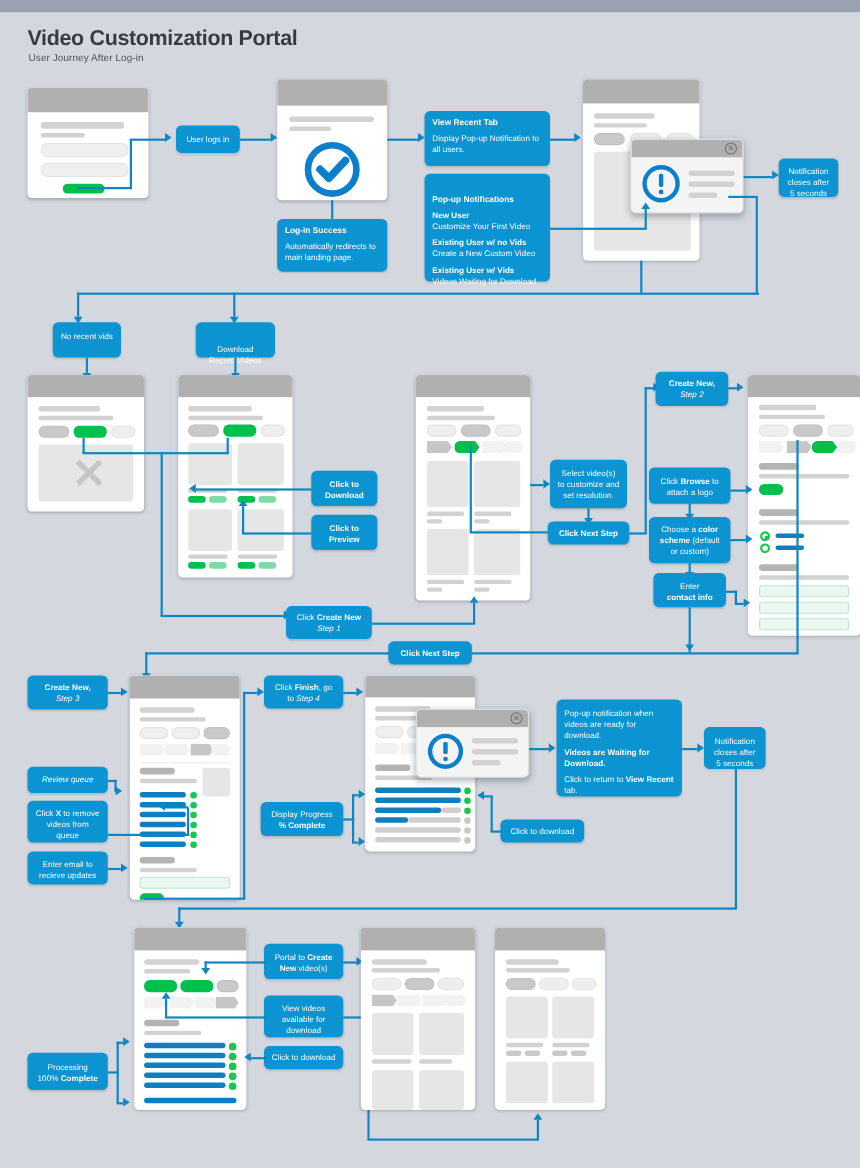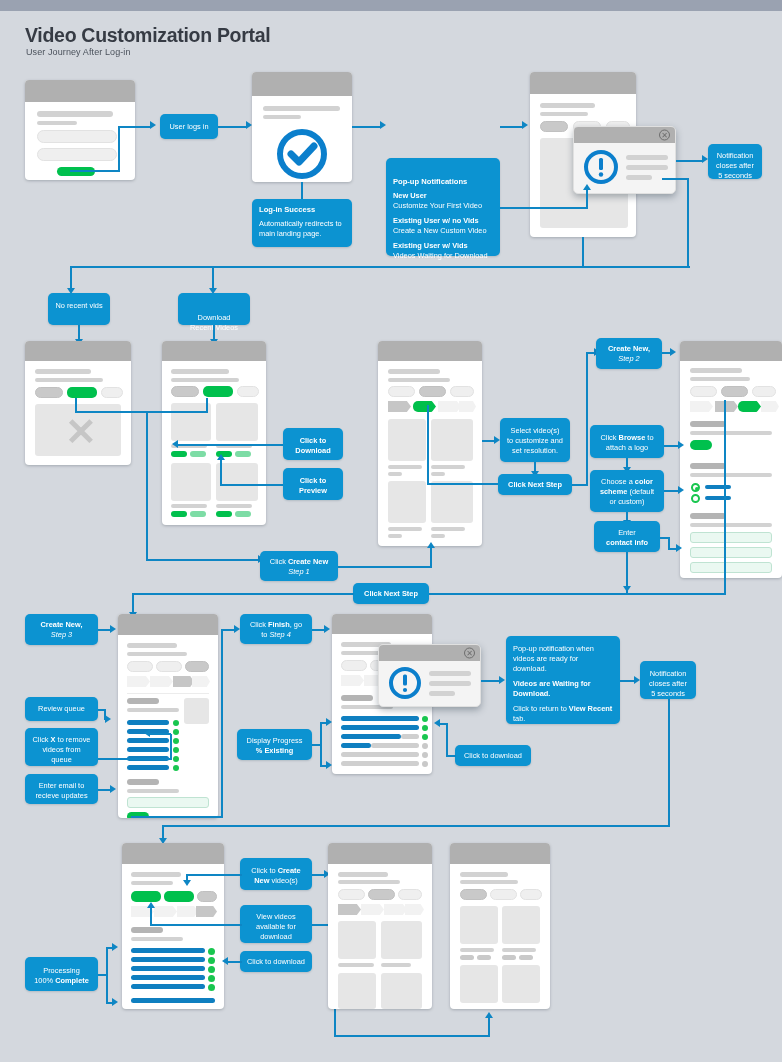--- a/index.html
+++ b/index.html
@@ -166,20 +166,24 @@
   <div class="ln v" style="left:301px; top:182px; height:17px;"></div>
 
   <div class="cb" style="left:252px; top:199px; width:100px; height:48px;">
     <span class="h">Log-in Success</span>
     <span>Automatically redirects to main landing page.</span>
   </div>
 
   <div class="ln h" style="left:352px; top:126px; width:28px;"></div>
   <div class="arrow r" style="left:380px; top:121px;"></div>
 
+  <div class="cb" style="left:386px; top:101px; width:114px; height:50px;">
+    <span class="h">View Recent Tab</span>
+    <span>Display Pop-up Notification to all users.</span>
+  </div>
 
   <div class="cb" style="left:386px; top:158px; width:114px; height:98px; padding-top:19px;">
     <span class="h">Pop-up Notifications</span>
     <span>
       <b>New User</b><br>
       <span>Customize Your First Video</span>
     </span>
     <span class="sp"></span>
     <span>
       <b>Existing User w/ no Vids</b><br>
@@ -478,21 +482,21 @@
     <div class="greenchip" style="left:55px; top:141.5px; width:6px; height:6px;"></div>
     <div class="bluebar" style="left:9px; top:151px; width:42px; height:5px;"></div>
     <div class="greenchip" style="left:55px; top:150.5px; width:6px; height:6px;"></div>
 
     <div class="bar dark" style="left:9px; top:165px; width:32px; height:6px;"></div>
     <div class="bar" style="left:9px; top:175px; width:52px; height:4px;"></div>
     <div class="field" style="left:9px; top:183px; width:82px; height:11px;"></div>
     <div class="green" style="left:9px; top:198px; width:22px; height:9px;"></div>
   </div>
 
-  <div class="cb center" style="left:25px; top:697px; width:73px; height:24px; padding-top:7px;">
+  <div class="cb center" style="left:25px; top:697px; width:73px; height:24px; padding-top:7px;font-style:italic;">
     <span>Review queue</span>
   </div>
   <div class="ln h" style="left:98px; top:709px; width:8px;"></div>
   <div class="ln v" style="left:104px; top:709px; height:11px;"></div>
   <div class="arrow r" style="left:105px; top:715px;"></div>
 
   <div class="cb center" style="left:25px; top:728px; width:73px; height:38px; padding-top:7px;">
     <span><span>Click </span><b>X</b><span> to remove videos from queue</span></span>
   </div>
   <div class="ln h" style="left:98px; top:758px; width:74px;"></div>
@@ -554,21 +558,21 @@
       <rect x="16" y="9.5" width="4" height="11" fill="#0b7fcc" rx="1.5"></rect>
       <circle cx="18" cy="25" r="2.1" fill="#0b7fcc"></circle>
     </svg>
     <div class="bar" style="left:50px; top:26px; width:42px; height:5px;"></div>
     <div class="bar" style="left:50px; top:36px; width:42px; height:5px;"></div>
     <div class="bar" style="left:50px; top:46px; width:26px; height:5px;"></div>
   </div>
 
   <div class="cb center" style="left:237px; top:729px; width:75px; height:31px; padding-top:7px;">
     <span>Display Progress</span><br>
-    <b>% Existing</b>
+    <b>% Complete</b>
   </div>
   <div class="ln h" style="left:312px; top:744px; width:10px;"></div>
   <div class="ln v" style="left:320px; top:722px; height:44px;"></div>
   <div class="ln h" style="left:320px; top:722px; width:6px;"></div>
   <div class="arrow r" style="left:326px; top:717.5px;"></div>
   <div class="ln h" style="left:320px; top:765px; width:6px;"></div>
   <div class="arrow r" style="left:326px; top:760.5px;"></div>
 
   <div class="cb center" style="left:455px; top:745px; width:76px; height:21px; padding-top:6px;">
     <span>Click to download</span>
@@ -631,21 +635,21 @@
     <span><span>100% </span><b>Complete</b></span>
   </div>
   <div class="ln h" style="left:98px; top:974px; width:10px;"></div>
   <div class="ln v" style="left:106px; top:947px; height:56px;"></div>
   <div class="ln h" style="left:106px; top:947px; width:6px;"></div>
   <div class="arrow r" style="left:112px; top:942.5px;"></div>
   <div class="ln h" style="left:106px; top:1002px; width:6px;"></div>
   <div class="arrow r" style="left:112px; top:997.5px;"></div>
 
   <div class="cb center" style="left:240px; top:858px; width:72px; height:32px; padding-top:8px;">
-    <span><span>Click to </span><b>Create New</b><span> video(s)</span></span>
+    <span><span>Portal to </span><b>Create New</b><span> video(s)</span></span>
   </div>
   <div class="ln h" style="left:186px; top:874px; width:56px;"></div>
   <div class="ln v" style="left:186px; top:874px; height:8px;"></div>
   <div class="arrow d" style="left:182.5px; top:880px;"></div>
   <div class="ln h" style="left:312px; top:874px; width:12px;"></div>
   <div class="arrow r" style="left:324px; top:869.5px;"></div>
 
   <div class="cb center" style="left:240px; top:905px; width:72px; height:38px; padding-top:7px;">
     <span>View videos available for download</span>
   </div>

